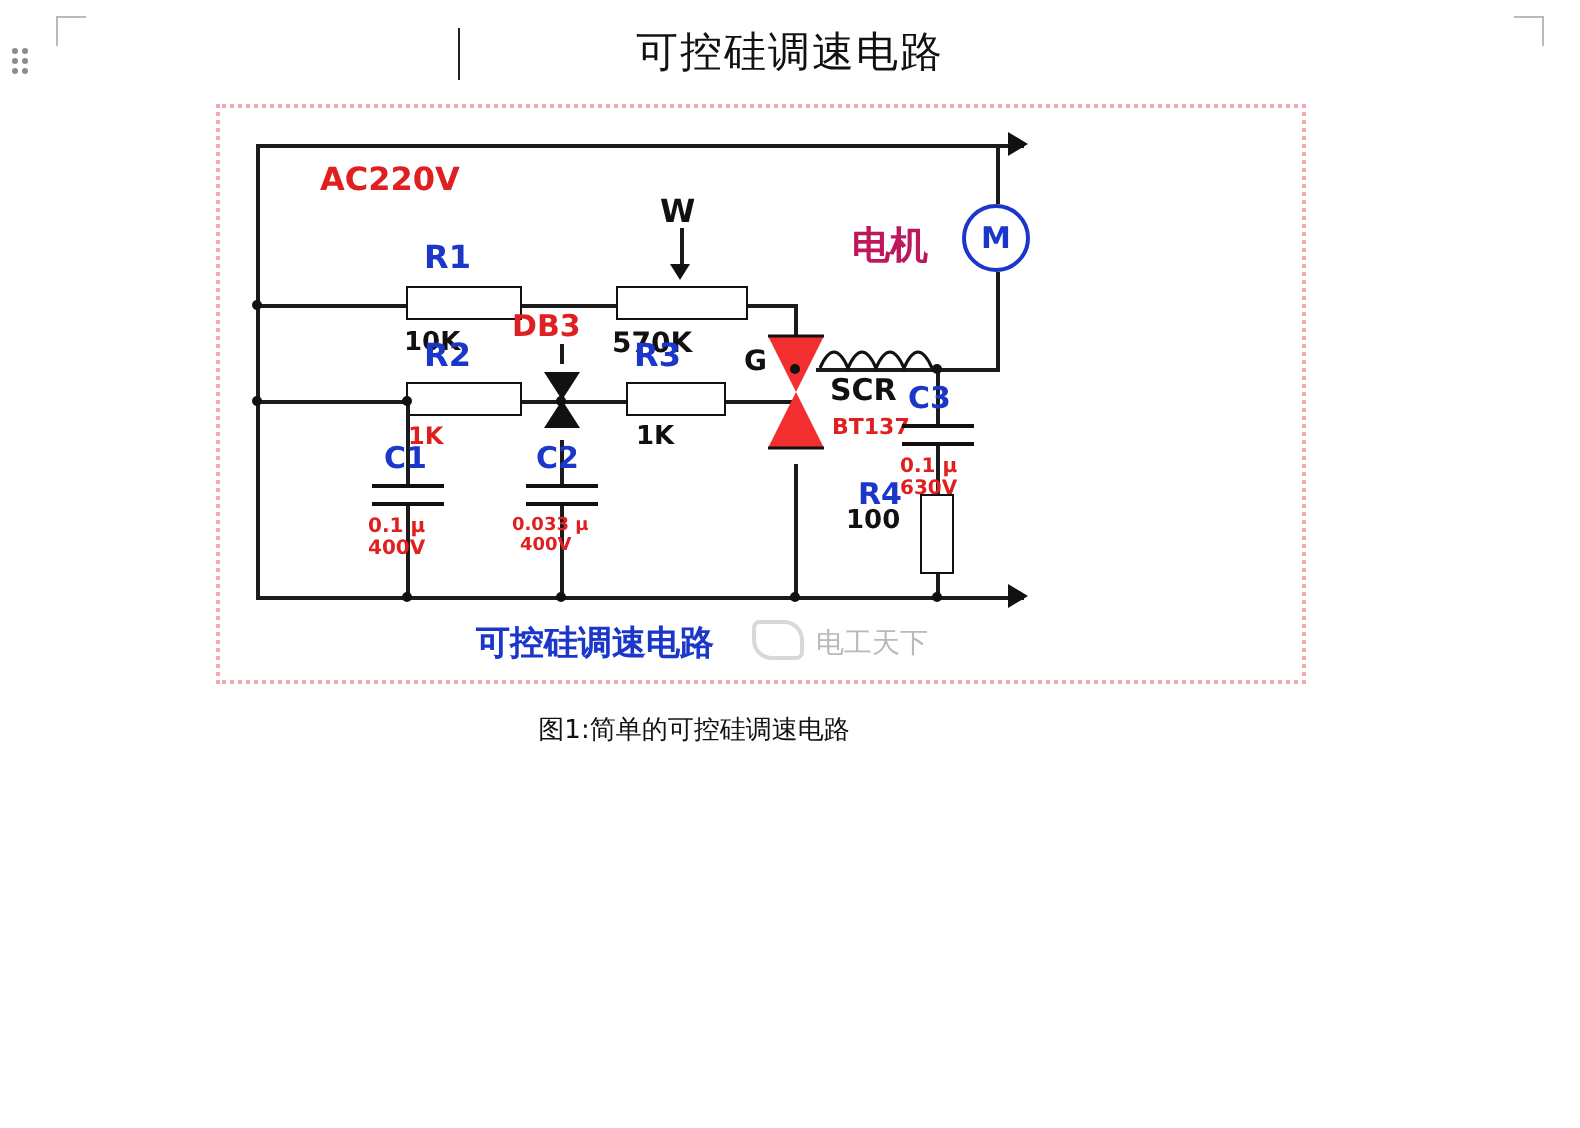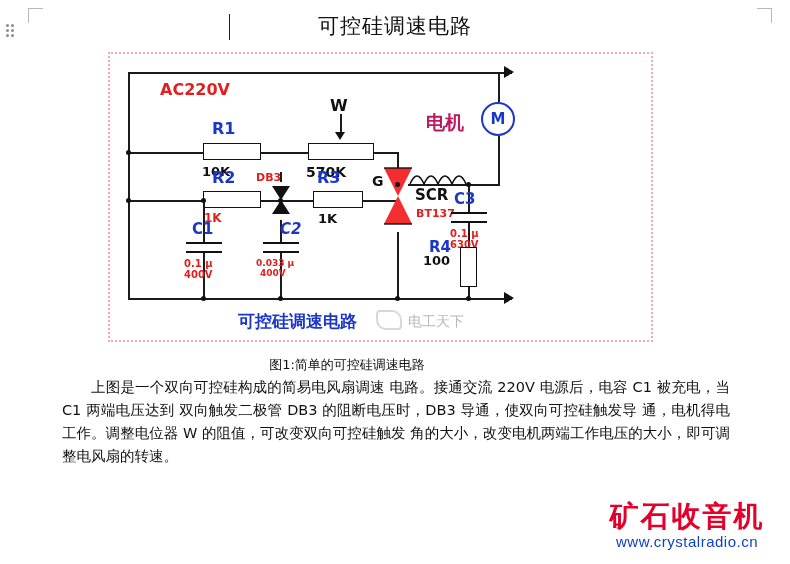--- a/index.html
+++ b/index.html
@@ -286,21 +286,21 @@
     <div class="wire h" style="left:266px; top:100px; width:24px;"></div>
 
     <div class="wire v" style="left:289px; top:100px; height:32px;"></div>
 
     <div class="wire h" style="left:20px; top:148px; width:75px;"></div>
     <div class="res" style="left:95px; top:139px; width:58px; height:17px;"></div>
     <div class="wire h" style="left:153px; top:148px; width:30px;"></div>
     <div class="lbl lbl-blue" style="left:104px; top:116px; font-size:16px;">R2</div>
     <div class="lbl lbl-red" style="left:96px; top:159px; font-size:12px;">1K</div>
 
-    <div class="lbl lbl-red" style="left:148px; top:119px; font-size:11px;">DB3</div>
+    <div class="lbl lbl-red" style="left:148px; top:102px; font-size:15px;">DB3</div>
     <svg style="position:absolute; left:158px; top:128px; width:30px; height:42px;" viewBox="0 0 30 42">
       <polygon points="6,6 24,6 15,20" fill="#111"></polygon>
       <polygon points="6,34 24,34 15,20" fill="#111"></polygon>
     </svg>
     <div class="wire v" style="left:172px; top:120px; height:10px;"></div>
     <div class="wire v" style="left:172px; top:168px; height:14px;"></div>
 
     <div class="wire h" style="left:183px; top:148px; width:22px;"></div>
     <div class="res" style="left:205px; top:139px; width:50px; height:17px;"></div>
     <div class="wire h" style="left:255px; top:148px; width:34px;"></div>
@@ -323,21 +323,21 @@
     <div class="cap-plate" style="left:78px; top:199px; width:36px; height:2.4px;"></div>
     <div class="wire v" style="left:95px; top:201px; height:45px;"></div>
     <div class="lbl lbl-blue" style="left:84px; top:168px; font-size:15px;">C1</div>
     <div class="lbl lbl-red" style="left:76px; top:206px; font-size:10px;">0.1 μ</div>
     <div class="lbl lbl-red" style="left:76px; top:217px; font-size:10px;">400V</div>
 
     <div class="wire v" style="left:172px; top:182px; height:8px;"></div>
     <div class="cap-plate" style="left:155px; top:190px; width:36px; height:2.4px;"></div>
     <div class="cap-plate" style="left:155px; top:199px; width:36px; height:2.4px;"></div>
     <div class="wire v" style="left:172px; top:201px; height:45px;"></div>
-    <div class="lbl lbl-blue" style="left:172px; top:168px; font-size:15px;font-style:italic;">C2</div>
+    <div class="lbl lbl-blue" style="left:160px; top:168px; font-size:15px;">C2</div>
     <div class="lbl lbl-red" style="left:148px; top:206px; font-size:9px;">0.033 μ</div>
     <div class="lbl lbl-red" style="left:152px; top:216px; font-size:9px;">400V</div>
 
     <div class="wire v" style="left:360px; top:132px; height:28px;"></div>
     <div class="cap-plate" style="left:343px; top:160px; width:36px; height:2.4px;"></div>
     <div class="cap-plate" style="left:343px; top:169px; width:36px; height:2.4px;"></div>
     <div class="wire v" style="left:360px; top:171px; height:24px;"></div>
     <div class="lbl lbl-blue" style="left:346px; top:138px; font-size:15px;">C3</div>
     <div class="lbl lbl-red" style="left:342px; top:176px; font-size:10px;">0.1 μ</div>
     <div class="lbl lbl-red" style="left:342px; top:187px; font-size:10px;">630V</div>
@@ -359,21 +359,16 @@
     <div class="node" style="left:358px; top:244px;"></div>
 
     <div class="fig-wm">可控硅调速电路</div>
     <div class="fig-wm-logo"></div>
     <div class="fig-wm2">电工天下</div>
   </div>
 
   <div class="caption">图1:简单的可控硅调速电路</div>
 
   <div class="body-text">
-    <p>上图是一个双向可控硅构成的简易电风扇调速 电路。接通交流 220V 电源后，电容 C1 被充电，当 C1 两端电压达到 双向触发二极管 DB3 的阻断电压时，DB3 导通，使双向可控硅触发导 通，电机得电工作。调整电位器 W 的阻值，可改变双向可控硅触发 角的大小，改变电机两端工作电压的大小，即可调整电风扇的转速。</p>
   </div>
 
-  <div class="watermark">
-    <div class="wm-main">矿石收音机</div>
-    <div class="wm-url">www.crystalradio.cn</div>
-  </div>
 
 </div>
 
 </body></html>

